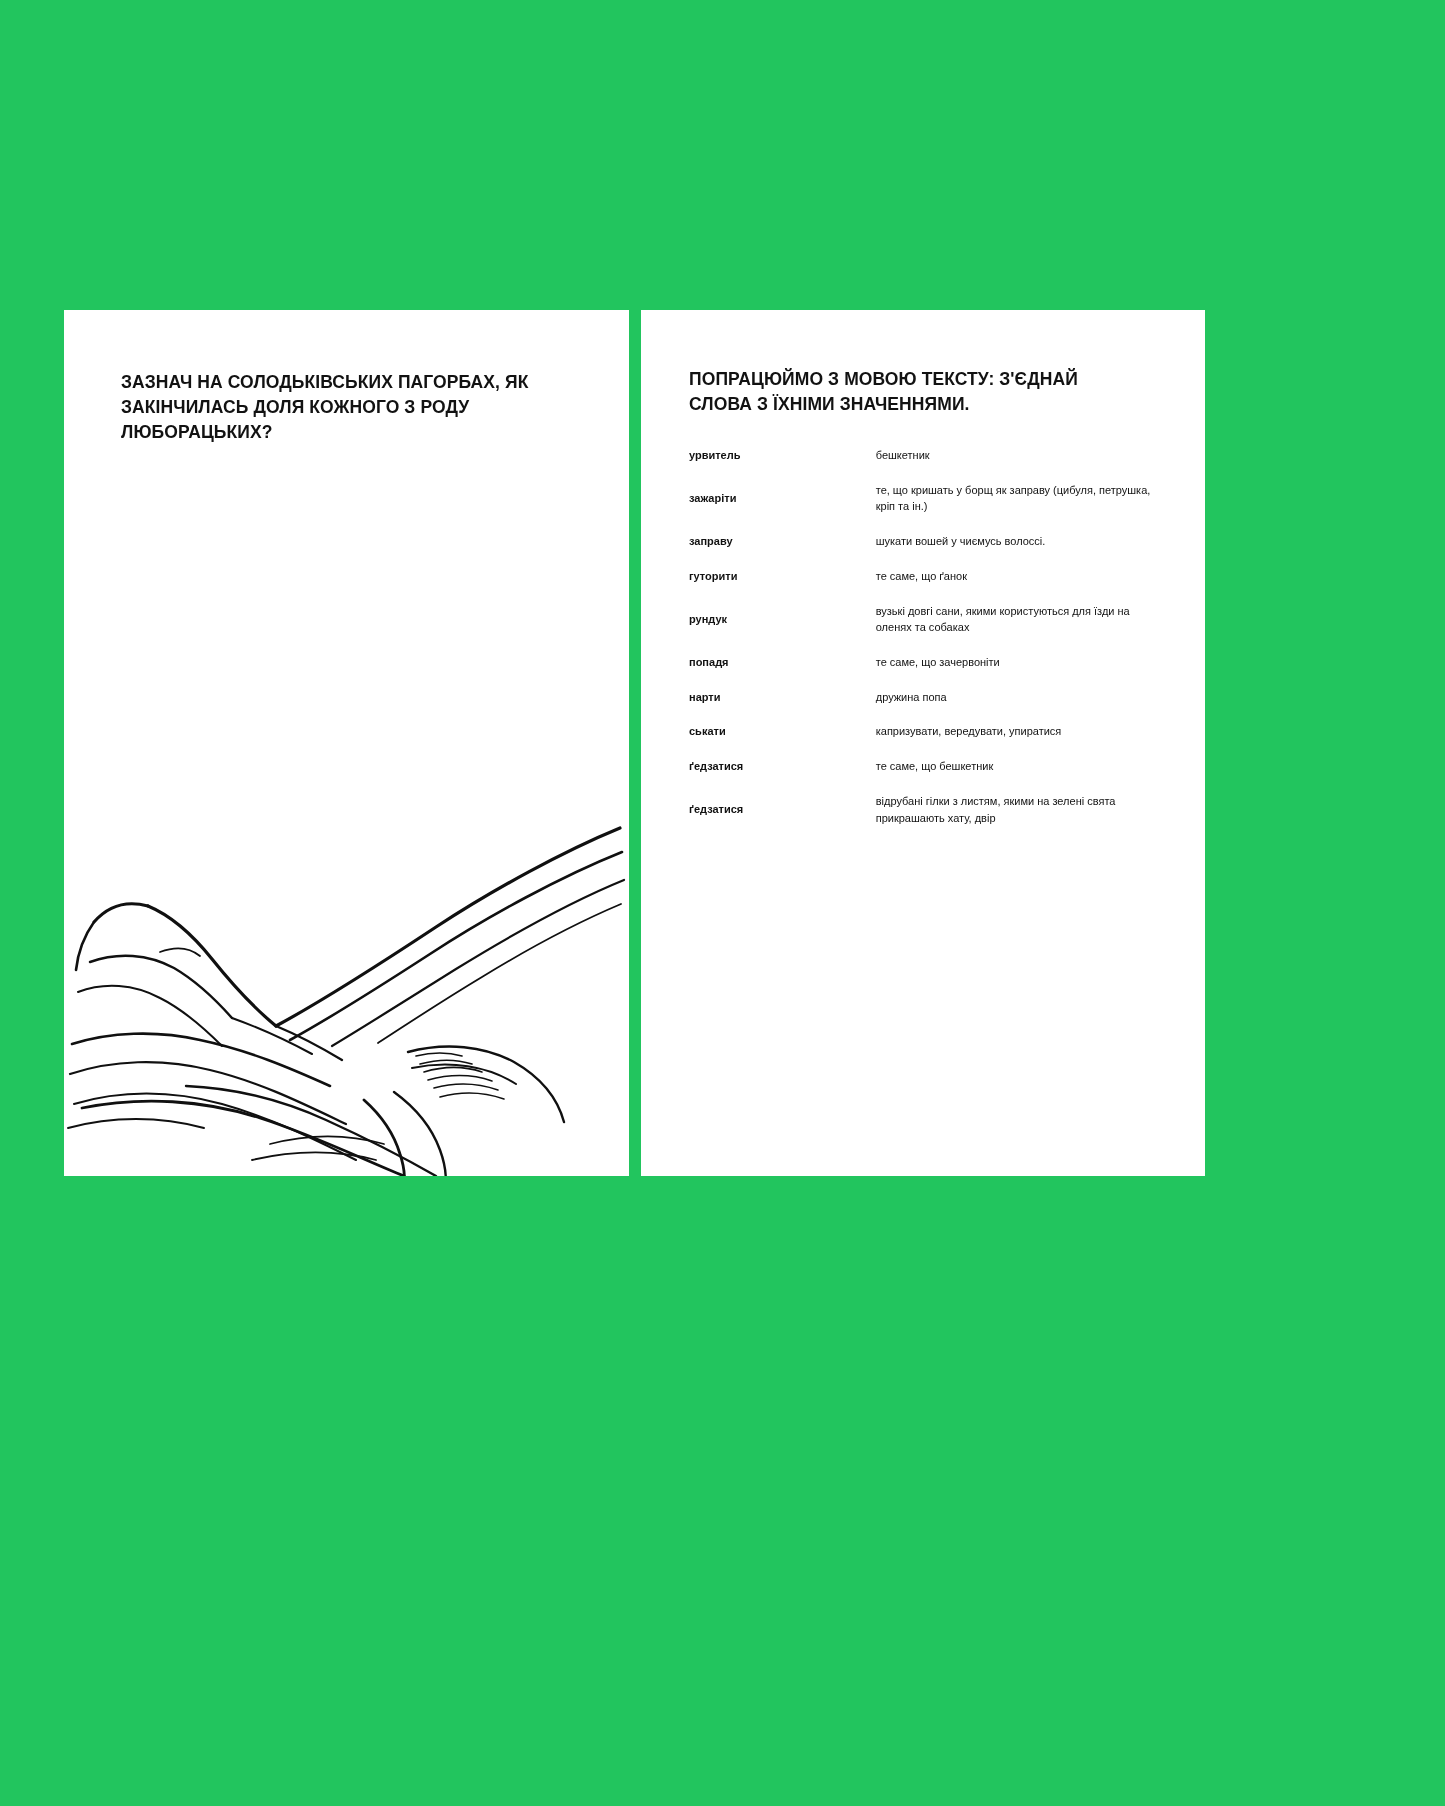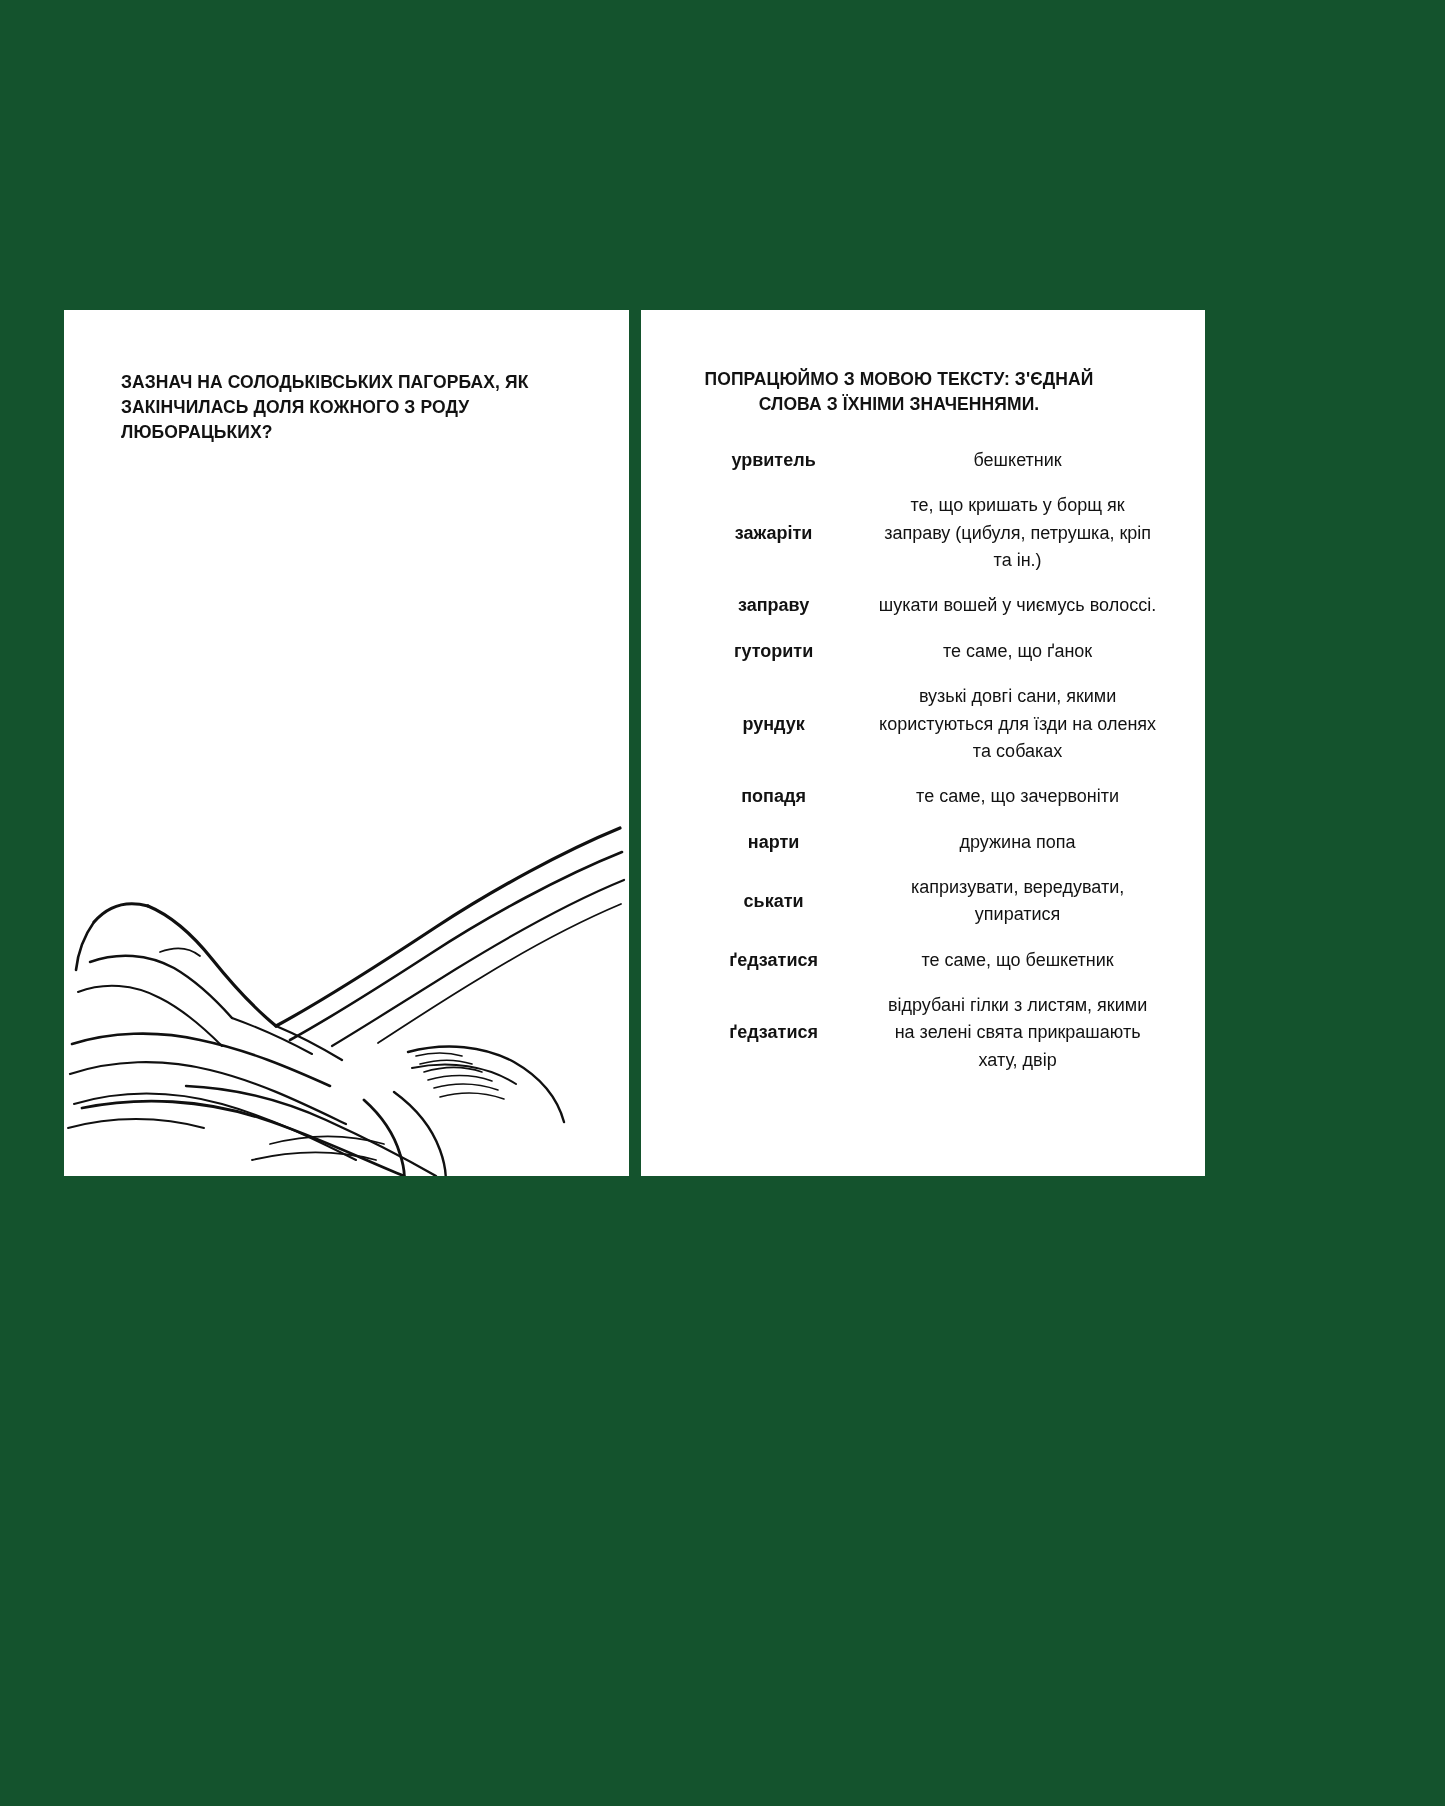--- a/index.html
+++ b/index.html
@@ -15,33 +15,33 @@
     font-family: "Liberation Sans", "DejaVu Sans", sans-serif;
     overflow: hidden;
   }
 
   .spread {
     position: absolute;
     left: 0;
     top: 0;
     width: 1445px;
     height: 1806px;
-    background: #14532d;
+    background: #22c55e;
   }
 
   
   .page {
     position: absolute;
     background: #ffffff;
     top: 310px;
     height: 866px;
     overflow: hidden;
   }
   .page-left  { left: 64px;  width: 565px; }
-  .page-right { left: 641px; width: 564px; text-align: center; }
+  .page-right { left: 641px; width: 564px; }
 
   
   .page-heading {
     position: absolute;
     font-weight: 700;
     font-size: 17.5px;
     line-height: 1.42;
     letter-spacing: 0.1px;
     color: #121212;
     text-transform: uppercase;
@@ -62,21 +62,21 @@
   .vocab {
     position: absolute;
     left: 48px;
     top: 128px;
     width: 470px;
     border-collapse: collapse;
   }
   .vocab tr { vertical-align: middle; }
   .vocab td {
     padding: 9px 0 9px 0;
-    font-size: 18px;
+    font-size: 11px;
     line-height: 1.52;
     color: #121212;
   }
   .vocab td.term {
     width: 175px;
     font-weight: 700;
     padding-right: 10px;
     white-space: nowrap;
   }
   .vocab td.definition {

